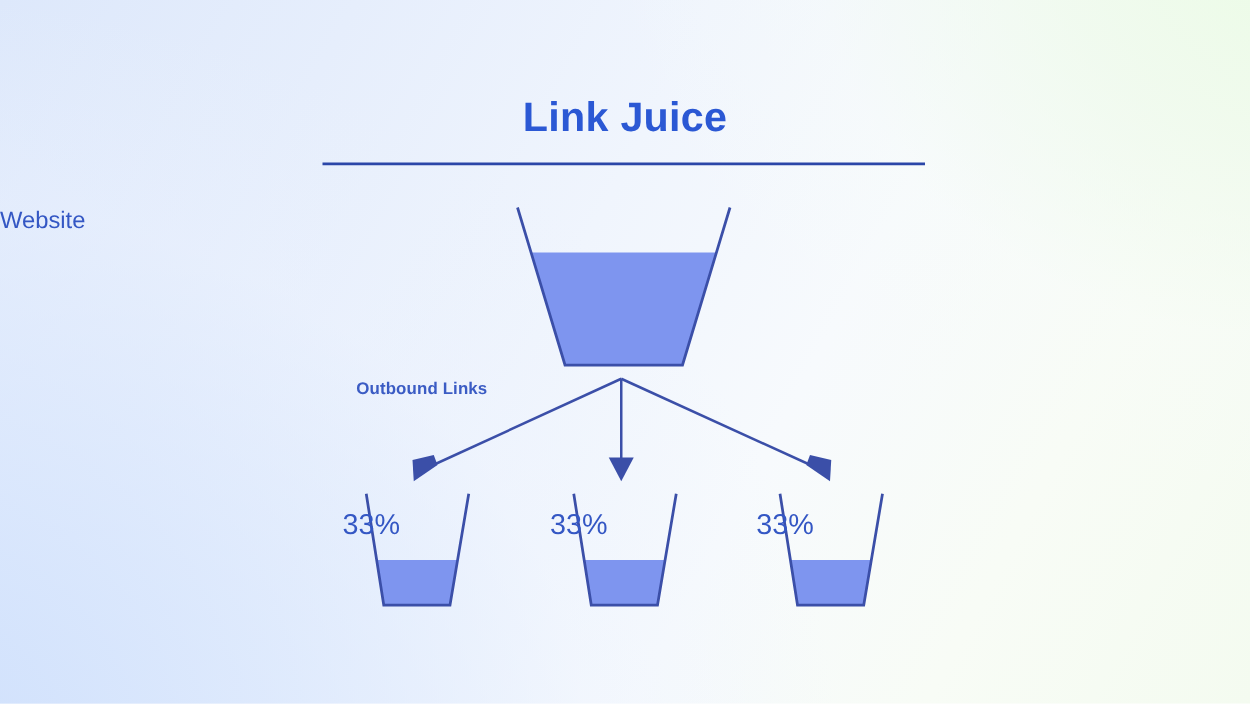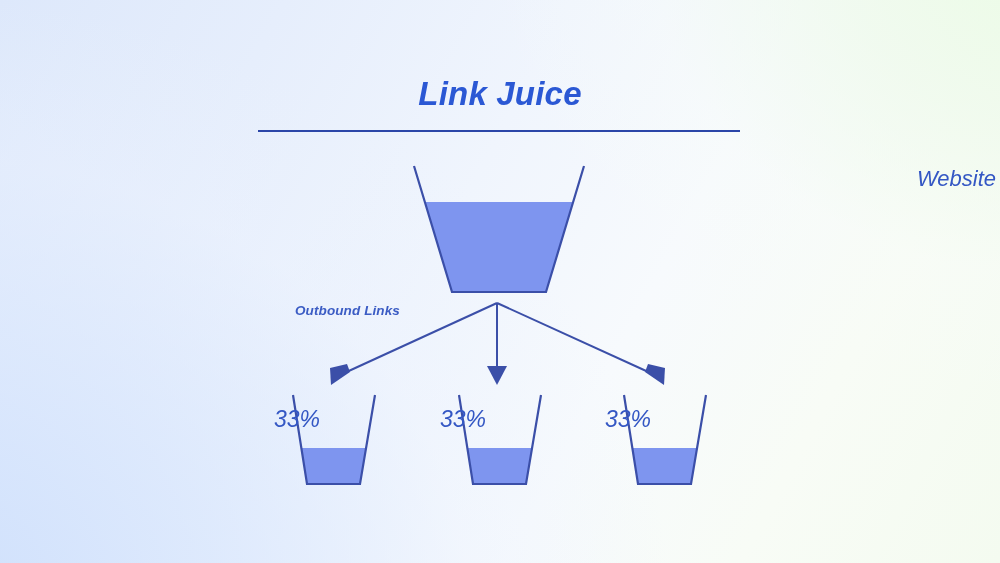--- a/index.html
+++ b/index.html
@@ -14,21 +14,20 @@
   }
   #slide {
     position: relative;
     width: 1000px;
     height: 563px;
     background:
       radial-gradient(ellipse 900px 700px at 108% -10%, rgba(234,252,228,0.98) 0%, rgba(238,250,235,0.75) 26%, rgba(247,252,248,0.30) 48%, rgba(255,255,255,0) 66%),
       radial-gradient(ellipse 1000px 820px at -8% 108%, rgba(205,223,252,0.95) 0%, rgba(216,230,253,0.72) 30%, rgba(234,241,254,0.35) 55%, rgba(255,255,255,0) 75%),
       linear-gradient(118deg, #dde8fb 0%, #e6eefc 22%, #f0f5fd 44%, #f7fafd 62%, #f8fcf6 80%, #f4fbf0 100%);
     overflow: hidden;
-    font-style: italic;
   }
   #vec {
     position: absolute;
     left: 0;
     top: 0;
     width: 1000px;
     height: 563px;
   }
   .txt {
     position: absolute;
@@ -41,26 +40,26 @@
     text-align: center;
     font-size: 33px;
     font-weight: bold;
     color: #2b58d4;
     letter-spacing: 0.2px;
   }
   #website-label {
     left: 0;
     top: 166px;
     width: 996px;
-    text-align: right;
-    font-size: 22px;
+    text-align: left;
+    font-size: 19px;
     color: #3457c4;
   }
   #outbound-label {
-    left: 295px;
+    left: 285px;
     top: 303px;
     font-size: 13.5px;
     font-weight: bold;
     color: #3b5cc4;
     letter-spacing: 0.1px;
   }
   .pct {
     top: 406px;
     width: 120px;
     text-align: left;

